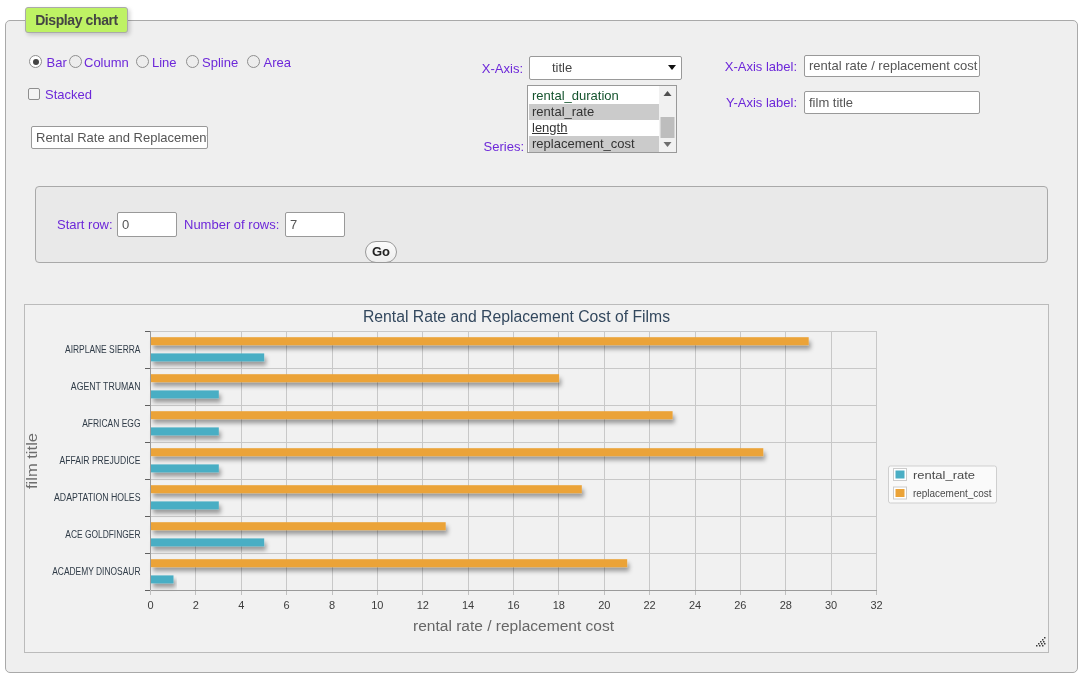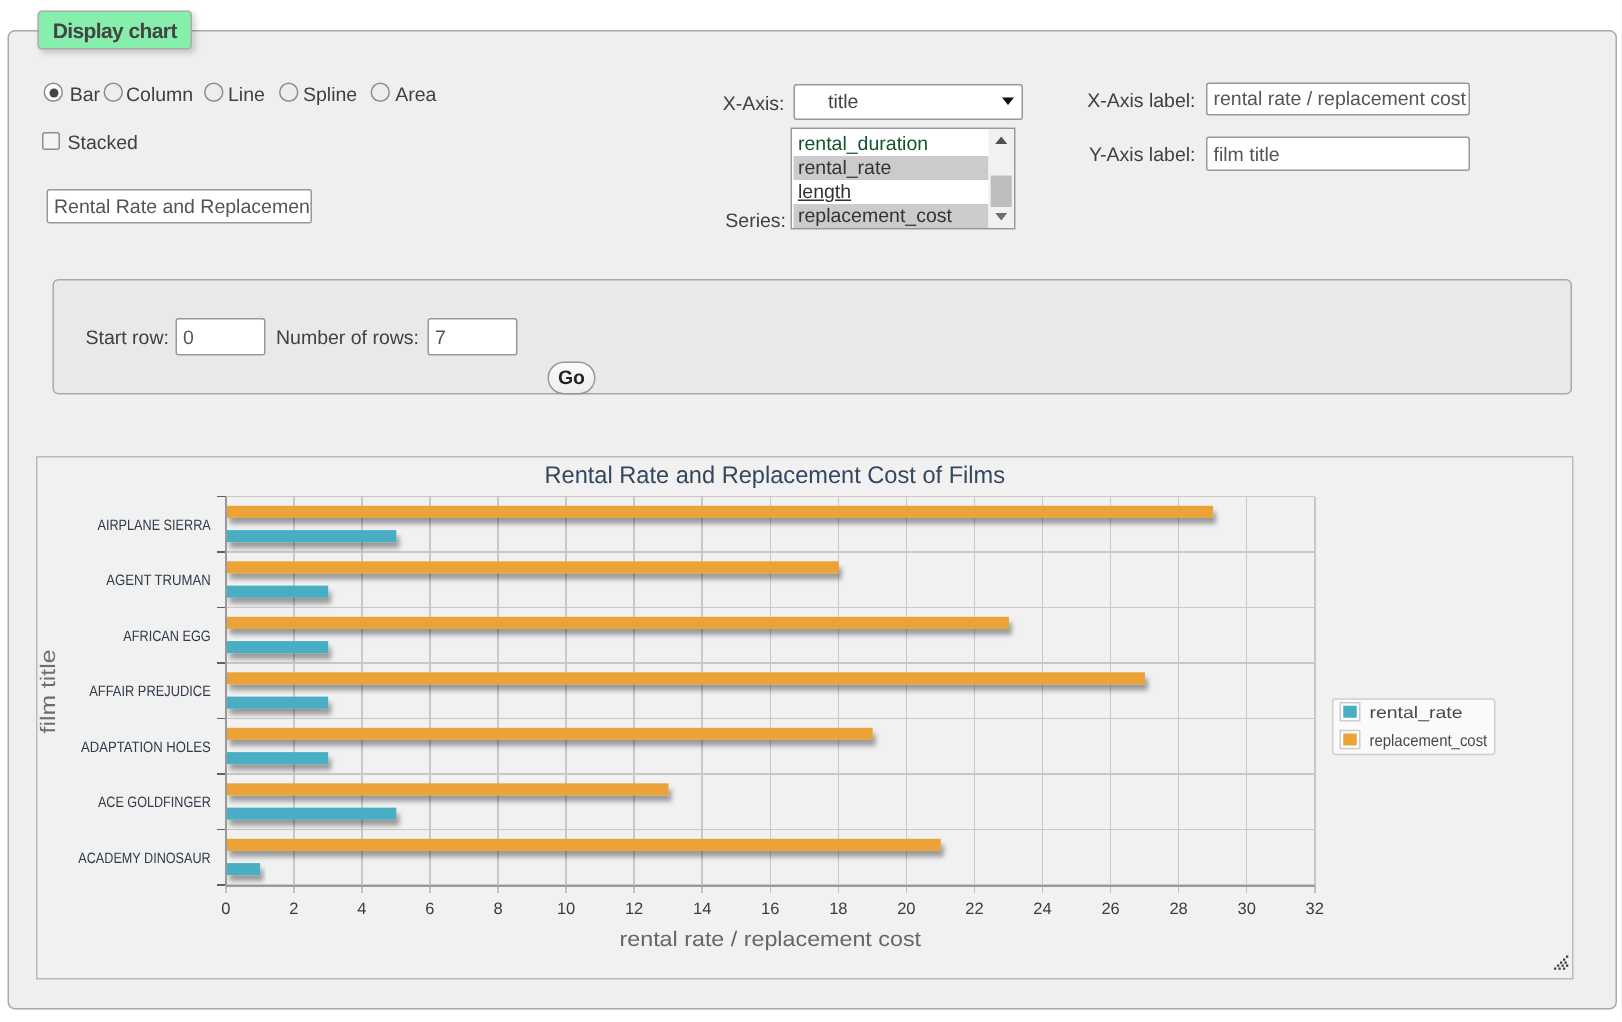--- a/index.html
+++ b/index.html
@@ -1,28 +1,28 @@
 <!DOCTYPE html>
 <html><head>
 <meta charset="utf-8">
 <style>
   html,body{margin:0;padding:0;}
   body{width:1081px;height:681px;background:#ffffff;font-family:"Liberation Sans",sans-serif;position:relative;overflow:hidden;}
   .abs{position:absolute;}
-  .lbl{position:absolute;font-size:13px;color:#404040;line-height:13px;white-space:nowrap;}
+  .lbl{position:absolute;font-size:13px;color:#6d28d9;line-height:13px;white-space:nowrap;}
   .inp{position:absolute;box-sizing:border-box;background:#fff;border:1px solid #999;border-radius:2px;
        font-family:"Liberation Sans",sans-serif;font-size:13px;color:#555;line-height:20px;
        padding:0 0 0 4px;white-space:nowrap;overflow:hidden;}
 </style>
 </head>
 <body>
 
 <div class="abs" style="left:5px;top:20px;width:1073px;height:653px;box-sizing:border-box;background:#efefef;border:1px solid #a9a9a9;border-radius:5px;"></div>
 
-<div class="abs" style="left:25px;top:7px;width:103px;height:26px;box-sizing:border-box;background:#86efac;border:1px solid #aaa;border-radius:3px;box-shadow:2px 2px 4px rgba(0,0,0,0.18);text-align:center;line-height:24px;font-size:14px;font-weight:bold;color:#444;letter-spacing:-0.4px;">Display chart</div>
+<div class="abs" style="left:25px;top:7px;width:103px;height:26px;box-sizing:border-box;background:#bef264;border:1px solid #aaa;border-radius:3px;box-shadow:2px 2px 4px rgba(0,0,0,0.18);text-align:center;line-height:24px;font-size:14px;font-weight:bold;color:#444;letter-spacing:-0.4px;">Display chart</div>
 
 <div class="abs" style="left:29.299999999999997px;top:55px;width:13px;height:13px;box-sizing:border-box;border:1px solid #8e8e8e;border-radius:50%;background:#fff;"></div>
 <div class="abs" style="left:32.8px;top:58.5px;width:6px;height:6px;border-radius:50%;background:#444;"></div>
 <div class="lbl" style="left:46.5px;top:55.5px;">Bar</div>
 <div class="abs" style="left:68.7px;top:55px;width:13px;height:13px;box-sizing:border-box;border:1px solid #8e8e8e;border-radius:50%;background:#ededed;"></div>
 <div class="lbl" style="left:84px;top:55.5px;">Column</div>
 <div class="abs" style="left:135.9px;top:55px;width:13px;height:13px;box-sizing:border-box;border:1px solid #8e8e8e;border-radius:50%;background:#ededed;"></div>
 <div class="lbl" style="left:152px;top:55.5px;">Line</div>
 <div class="abs" style="left:185.5px;top:55px;width:13px;height:13px;box-sizing:border-box;border:1px solid #8e8e8e;border-radius:50%;background:#ededed;"></div>
 <div class="lbl" style="left:202px;top:55.5px;">Spline</div>

